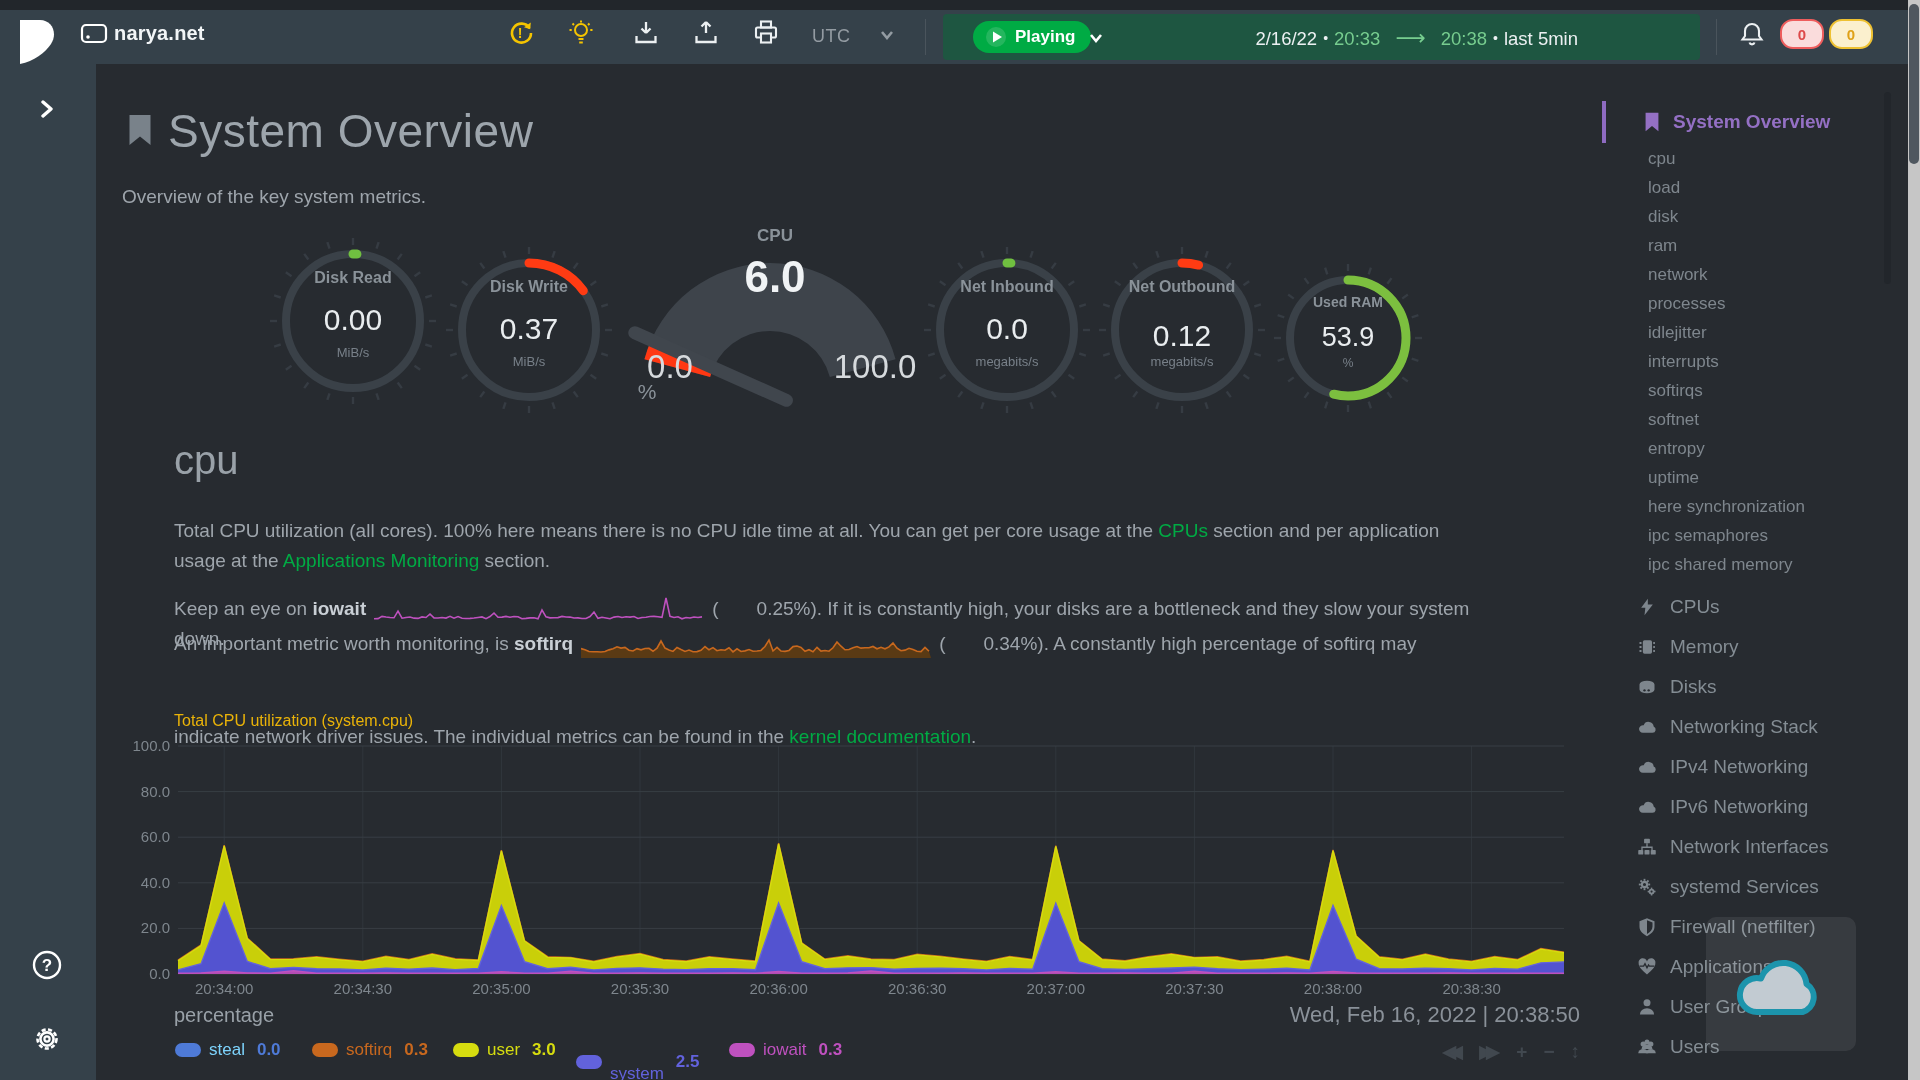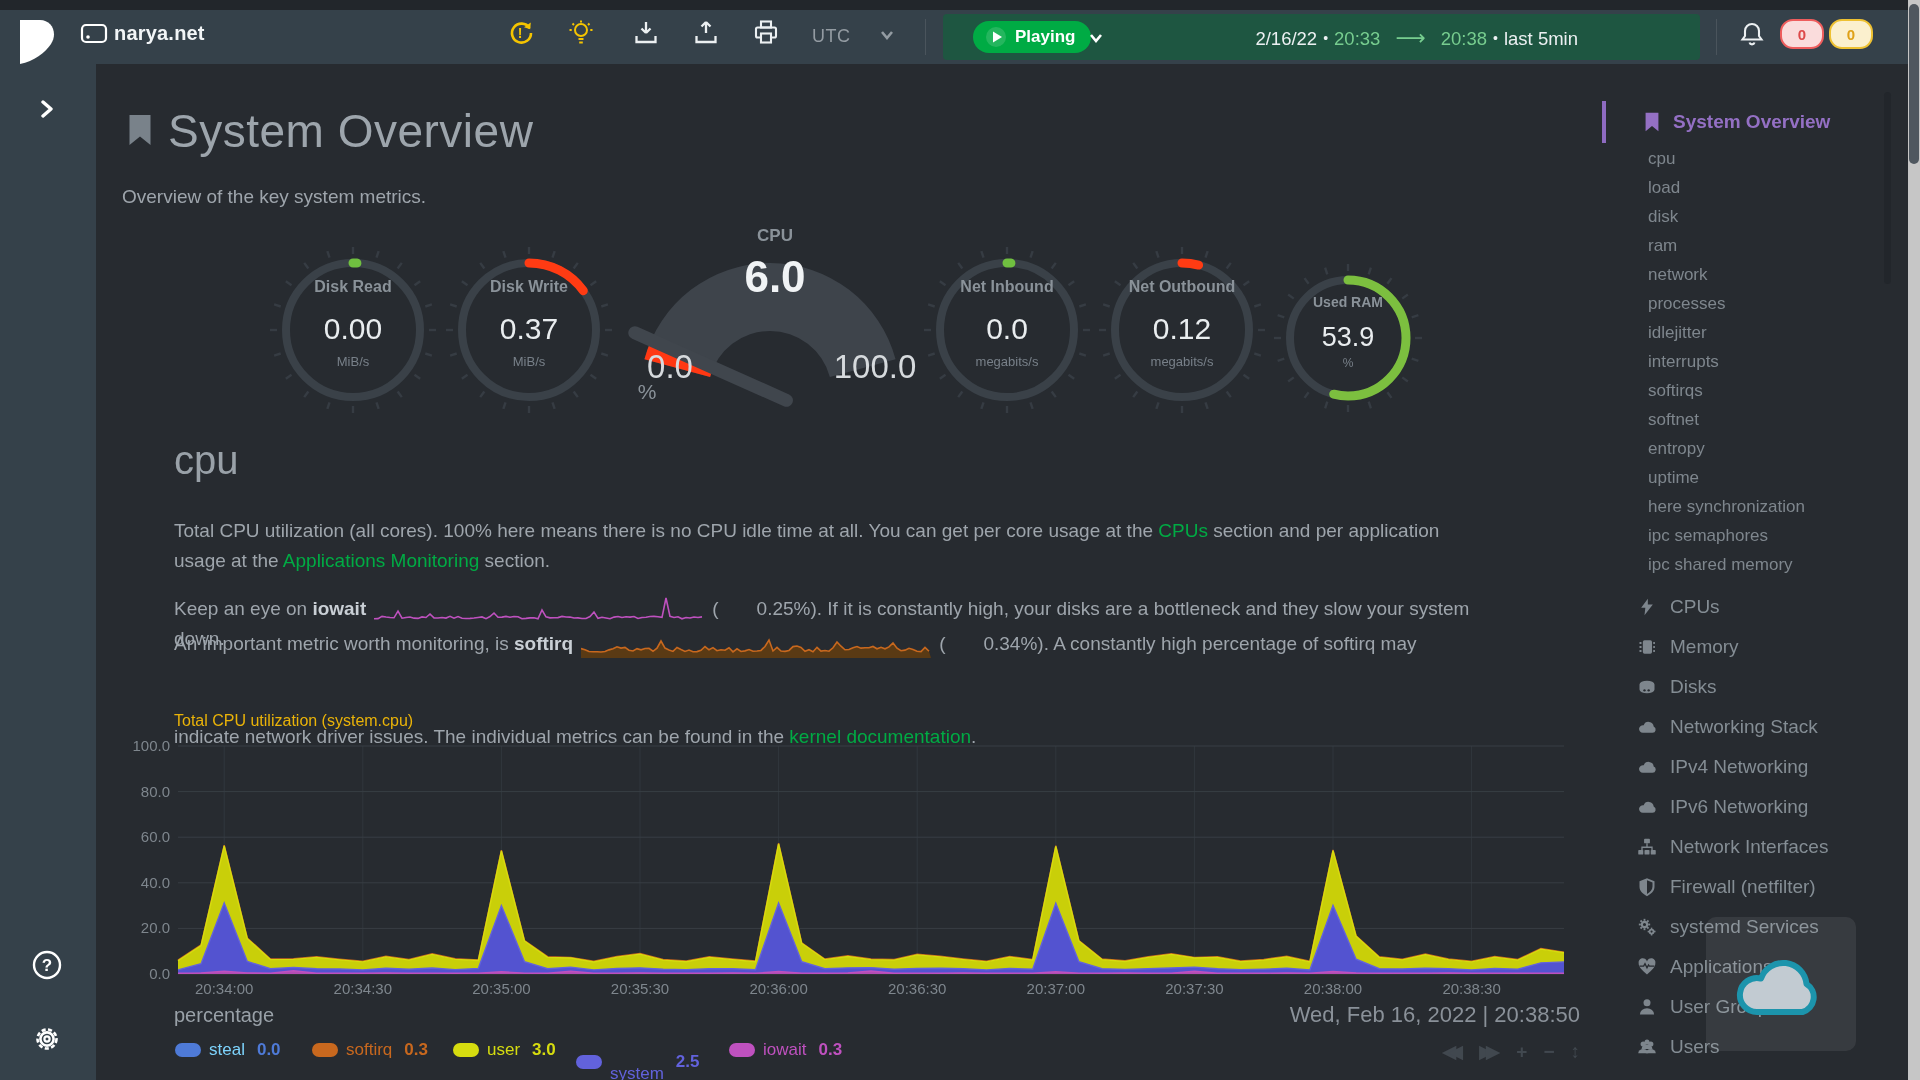--- a/index.html
+++ b/index.html
@@ -264,21 +264,21 @@
   </div>
 
   <div id="content" class="abs"></div>
 
   <svg class="abs" style="left:122px;top:106px;" width="36" height="48" viewBox="0 0 24 24">
       <use href="#i-bookmark" fill="#79828A"></use>
     </svg>
   <div id="pagetitle" class="abs">System Overview</div>
   <div id="subtitle" class="abs">Overview of the key system metrics.</div>
 
-  <div id="gauge-0" class="abs gaugebox" style="left:258px;top:235px;text-decoration:underline;"><svg width="190" height="190" viewBox="0 0 190 190">
+  <div id="gauge-0" class="abs gaugebox" style="left:258px;top:226px;text-decoration:underline;"><svg width="190" height="190" viewBox="0 0 190 190">
         <line x1="171" y1="95" x2="178" y2="95" stroke="#363C43" stroke-width="2.4"></line>
         <line x1="167.28029523843168" y1="118.48529157249601" x2="173.93769085249772" y2="120.64841053312063" stroke="#363C43" stroke-width="2.4"></line>
         <line x1="156.485291572496" y1="139.67167917422796" x2="162.14841053312063" y2="143.78617594027526" stroke="#363C43" stroke-width="2.4"></line>
         <line x1="139.67167917422796" y1="156.485291572496" x2="143.78617594027526" y2="162.14841053312063" stroke="#363C43" stroke-width="2.4"></line>
         <line x1="118.48529157249601" y1="167.28029523843168" x2="120.64841053312064" y2="173.93769085249772" stroke="#363C43" stroke-width="2.4"></line>
         <line x1="95" y1="171" x2="95" y2="178" stroke="#363C43" stroke-width="2.4"></line>
         <line x1="71.514708427504" y1="167.28029523843168" x2="69.35158946687937" y2="173.93769085249775" stroke="#363C43" stroke-width="2.4"></line>
         <line x1="50.32832082577205" y1="156.485291572496" x2="46.213824059724736" y2="162.14841053312063" stroke="#363C43" stroke-width="2.4"></line>
         <line x1="33.514708427504004" y1="139.67167917422796" x2="27.851589466879375" y2="143.78617594027529" stroke="#363C43" stroke-width="2.4"></line>
         <line x1="22.719704761568337" y1="118.48529157249601" x2="16.062309147502262" y2="120.64841053312064" stroke="#363C43" stroke-width="2.4"></line>
@@ -359,21 +359,21 @@
         <line x1="33.51470842750398" y1="50.32832082577205" x2="27.851589466879346" y2="46.213824059724736" stroke="#363C43" stroke-width="2.4"></line>
         <line x1="50.32832082577203" y1="33.514708427504004" x2="46.21382405972472" y2="27.851589466879375" stroke="#363C43" stroke-width="2.4"></line>
         <line x1="71.51470842750399" y1="22.719704761568337" x2="69.35158946687935" y2="16.062309147502262" stroke="#363C43" stroke-width="2.4"></line>
         <line x1="94.99999999999999" y1="19" x2="94.99999999999999" y2="12" stroke="#363C43" stroke-width="2.4"></line>
         <line x1="118.48529157249598" y1="22.719704761568323" x2="120.64841053312063" y2="16.062309147502248" stroke="#363C43" stroke-width="2.4"></line>
         <line x1="139.67167917422793" y1="33.51470842750398" x2="143.78617594027526" y2="27.851589466879346" stroke="#363C43" stroke-width="2.4"></line>
         <line x1="156.485291572496" y1="50.328320825772025" x2="162.14841053312063" y2="46.213824059724715" stroke="#363C43" stroke-width="2.4"></line>
         <line x1="167.28029523843168" y1="71.51470842750398" x2="173.93769085249772" y2="69.35158946687935" stroke="#363C43" stroke-width="2.4"></line>
         <circle cx="95" cy="95" r="67" fill="none" stroke="#3A4148" stroke-width="8"></circle>
         <circle cx="95" cy="95" r="67" fill="none" stroke="#FF3B13" stroke-width="9" stroke-dasharray="16.838936623241292 420.97341558103227" stroke-linecap="round" transform="rotate(-90 95 95)"></circle>
-      </svg><div class="glabel" style="top: 43px; font-size: 16px;">Net Outbound</div><div class="gvalue" style="top: 77px; font-size: 30px;">0.12</div><div class="gunit" style="top: 119px; font-size: 13px;">megabits/s</div></div>
+      </svg><div class="glabel" style="top: 43px; font-size: 16px;">Net Outbound</div><div class="gvalue" style="top: 84px; font-size: 30px;">0.12</div><div class="gunit" style="top: 119px; font-size: 13px;">megabits/s</div></div>
   <div id="gauge-4" class="abs gaugebox" style="left:1263px;top:253px;width:170px;height:170px;"><svg width="170" height="170" viewBox="0 0 170 170">
         <line x1="152" y1="85" x2="159" y2="85" stroke="#363C43" stroke-width="2.4"></line>
         <line x1="148.7207865917753" y1="105.70413862312148" x2="155.37818220584137" y2="107.86725758374611" stroke="#363C43" stroke-width="2.4"></line>
         <line x1="139.20413862312148" y1="124.3816119035957" x2="144.8672575837461" y2="128.496108669643" stroke="#363C43" stroke-width="2.4"></line>
         <line x1="124.3816119035957" y1="139.20413862312148" x2="128.496108669643" y2="144.8672575837461" stroke="#363C43" stroke-width="2.4"></line>
         <line x1="105.70413862312148" y1="148.7207865917753" x2="107.86725758374611" y2="155.37818220584137" stroke="#363C43" stroke-width="2.4"></line>
         <line x1="85" y1="152" x2="85" y2="159" stroke="#363C43" stroke-width="2.4"></line>
         <line x1="64.29586137687852" y1="148.7207865917753" x2="62.1327424162539" y2="155.37818220584137" stroke="#363C43" stroke-width="2.4"></line>
         <line x1="45.61838809640431" y1="139.20413862312148" x2="41.50389133035699" y2="144.8672575837461" stroke="#363C43" stroke-width="2.4"></line>
         <line x1="30.795861376878527" y1="124.38161190359571" x2="25.132742416253897" y2="128.49610866964304" stroke="#363C43" stroke-width="2.4"></line>
@@ -569,29 +569,29 @@
           <span>IPv6 Networking</span>
         </div>
         <div class="menu-sec">
           <svg width="20" height="20" viewBox="0 0 24 24" fill="#7E868D" color="#7E868D">
             <use href="#i-sitemap"></use>
           </svg>
           <span>Network Interfaces</span>
         </div>
         <div class="menu-sec">
           <svg width="20" height="20" viewBox="0 0 24 24" fill="#7E868D" color="#7E868D">
+            <use href="#i-gears"></use>
+          </svg>
+          <span>systemd Services</span>
+        </div>
+        <div class="menu-sec">
+          <svg width="20" height="20" viewBox="0 0 24 24" fill="#7E868D" color="#7E868D">
             <use href="#i-shield"></use>
           </svg>
           <span>Firewall (netfilter)</span>
-        </div>
-        <div class="menu-sec">
-          <svg width="20" height="20" viewBox="0 0 24 24" fill="#7E868D" color="#7E868D">
-            <use href="#i-gears"></use>
-          </svg>
-          <span>systemd Services</span>
         </div>
         <div class="menu-sec">
           <svg width="20" height="20" viewBox="0 0 24 24" fill="#7E868D" color="#7E868D">
             <use href="#i-heart"></use>
           </svg>
           <span>Applications</span>
         </div>
         <div class="menu-sec">
           <svg width="20" height="20" viewBox="0 0 24 24" fill="#7E868D" color="#7E868D">
             <use href="#i-user"></use>

